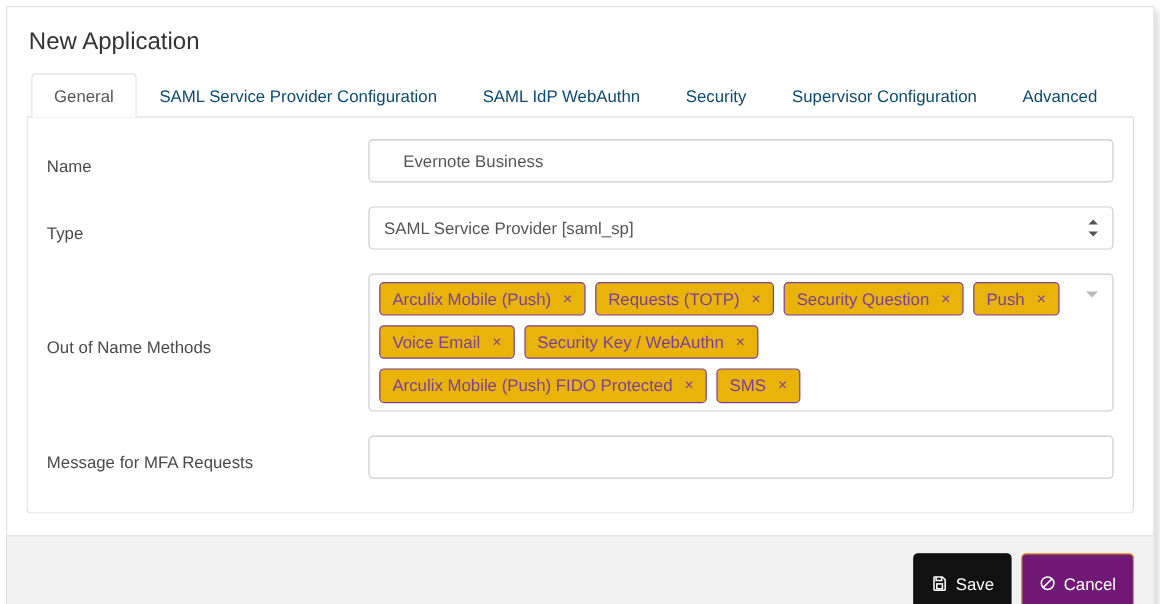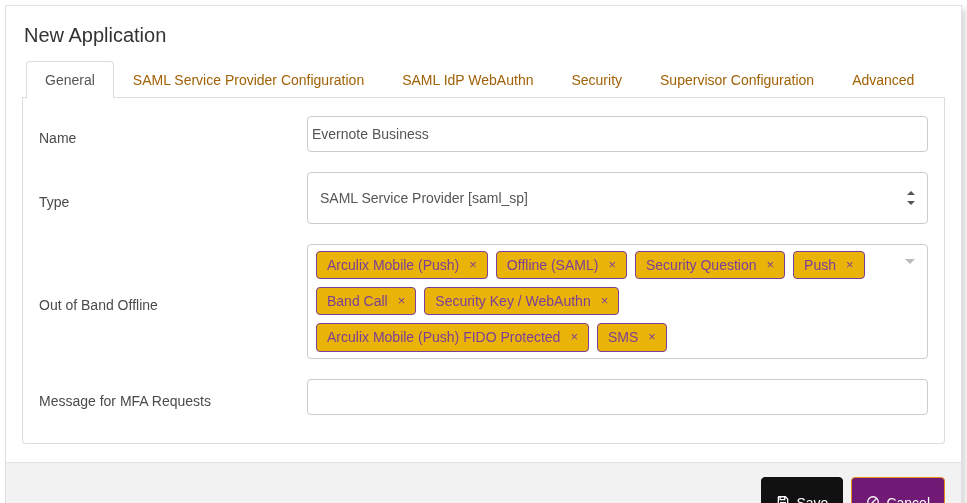--- a/index.html
+++ b/index.html
@@ -29,21 +29,21 @@
   
   .tabs {
     display: flex;
     align-items: flex-end;
     border-bottom: 1px solid #ddd;
     padding-left: 4px;
   }
   .tab {
     padding: 10px 18px;
     font-size: 14px;
-    color: #a16207;
+    color: #0c4a6e;
     cursor: pointer;
     border: 1px solid transparent;
     border-bottom: none;
     border-top-left-radius: 4px;
     border-top-right-radius: 4px;
     margin-bottom: -1px;
     background: transparent;
   }
   .tab.active {
     color: #555;
@@ -74,31 +74,31 @@
   }
   .text-input, .select-box, .tag-container, .msg-input {
     width: 100%;
     border: 1px solid #ccc;
     border-radius: 4px;
     font-size: 14px;
     color: #555;
     background: #fff;
   }
   .text-input {
-    padding: 8px 4px;
+    padding: 8px 28px;
     height: 36px;
   }
   .msg-input {
     padding: 8px 12px;
     height: 36px;
   }
   .select-box {
     position: relative;
     padding: 8px 36px 8px 12px;
-    height: 52px;
+    height: 36px;
     display: flex;
     align-items: center;
   }
   .select-arrows {
     position: absolute;
     right: 10px;
     top: 50%;
     transform: translateY(-50%);
     width: 12px;
     height: 16px;
@@ -221,41 +221,41 @@
         <div class="form-label">Type</div>
         <div class="form-control-wrap">
           <div class="select-box">
             <span>SAML Service Provider [saml_sp]</span>
             <span class="select-arrows"></span>
           </div>
         </div>
       </div>
 
       <div class="form-row">
-        <div class="form-label">Out of Band Offline</div>
+        <div class="form-label">Out of Name Methods</div>
         <div class="form-control-wrap">
           <div class="tag-container">
             <span class="tag">
               <span>Arculix Mobile (Push)</span>
               <span class="tag-remove">×</span>
             </span>
             <span class="tag">
-              <span>Offline (SAML)</span>
+              <span>Requests (TOTP)</span>
               <span class="tag-remove">×</span>
             </span>
             <span class="tag">
               <span>Security Question</span>
               <span class="tag-remove">×</span>
             </span>
             <span class="tag">
               <span>Push</span>
               <span class="tag-remove">×</span>
             </span>
             <span class="tag">
-              <span>Band Call</span>
+              <span>Voice Email</span>
               <span class="tag-remove">×</span>
             </span>
             <span class="tag">
               <span>Security Key / WebAuthn</span>
               <span class="tag-remove">×</span>
             </span>
             <span class="tag">
               <span>Arculix Mobile (Push) FIDO Protected</span>
               <span class="tag-remove">×</span>
             </span>

